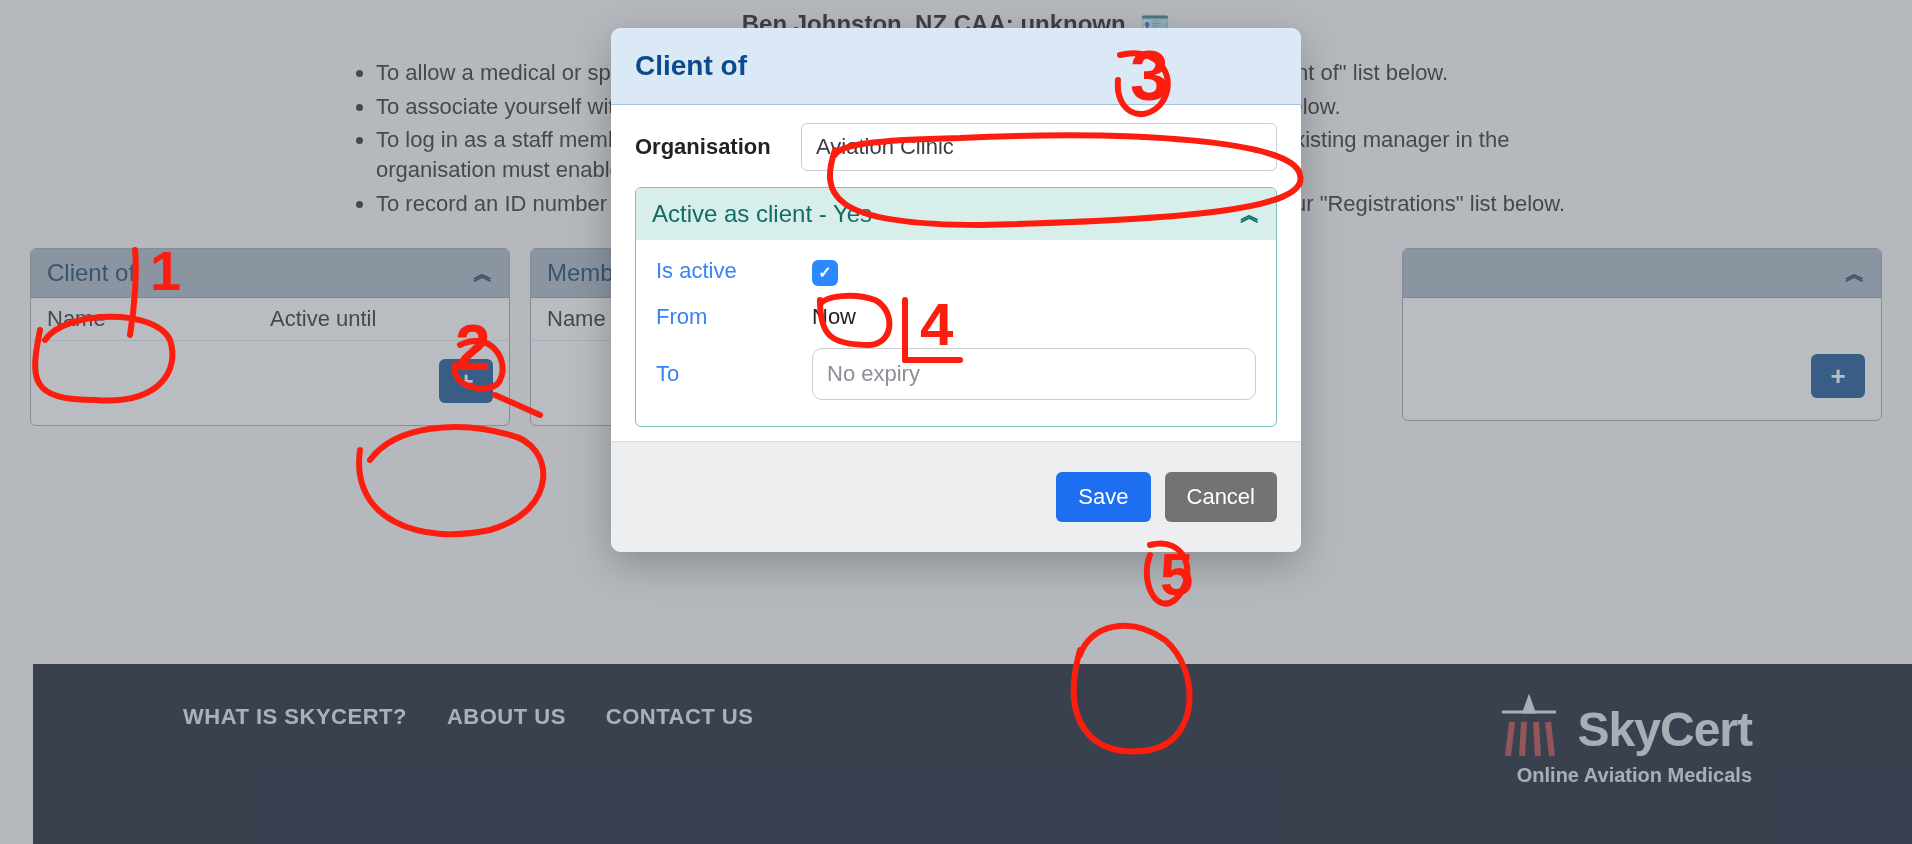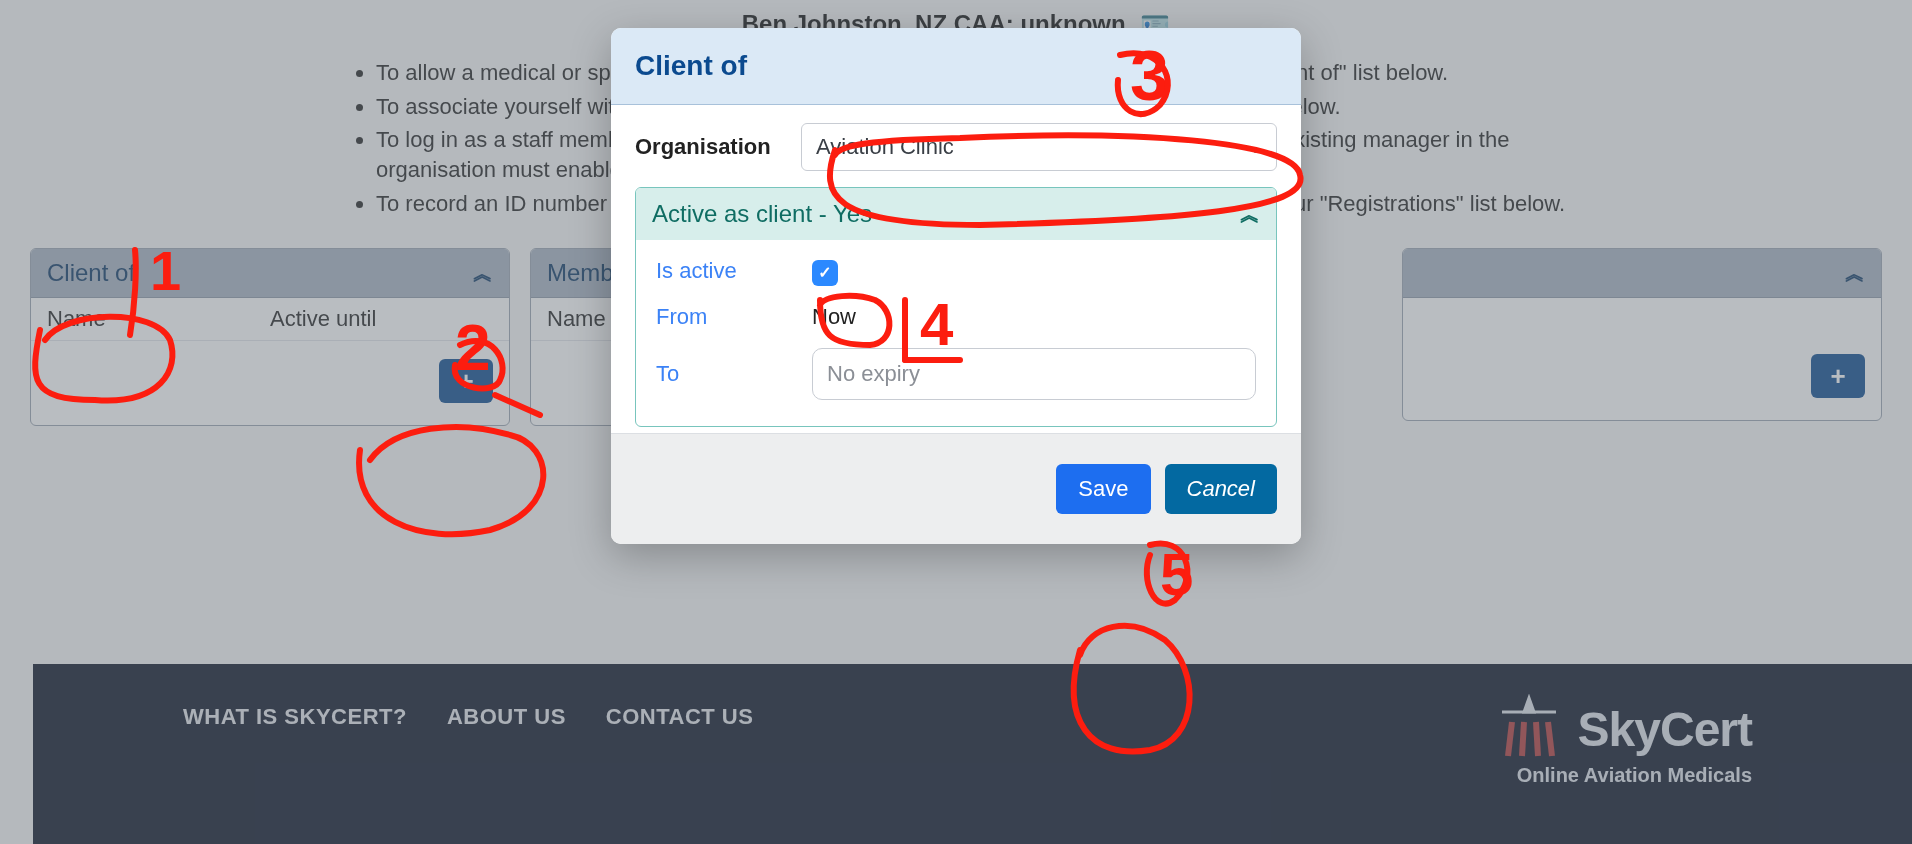--- a/index.html
+++ b/index.html
@@ -224,30 +224,31 @@
   .text-input::placeholder { color:#8b8f96; }
   .help { font-size:19px; color:#818892; margin-top:8px; line-height:1.3; }
 
   .modal-foot {
     background:#edeeef;
     padding: 30px 24px;
     display:flex;
     justify-content:flex-end;
     gap:14px;
     border-top:1px solid #dcdfe3;
+    margin-top:8px;
   }
   .btn {
     border:none;
     border-radius:6px;
     padding: 12px 22px;
     font-size:22px;
     cursor:pointer;
   }
   .btn-primary { background:#1d6ef0; color:#fff; }
-  .btn-secondary { background:#0369a1; color:#fff;font-style:italic; }
+  .btn-secondary { background:#737373; color:#fff; }
 
   
   .anno { position:absolute; pointer-events:none; }
   .anno svg { overflow:visible; }
   .red { stroke:#fc1d0f; fill:none; stroke-width:6; stroke-linecap:round; stroke-linejoin:round; }
   .red-text { font-family: "Comic Sans MS", cursive, sans-serif; fill:#fc1d0f; stroke:none; font-weight:700; }
 
 </style>
 </head>
 <body>

